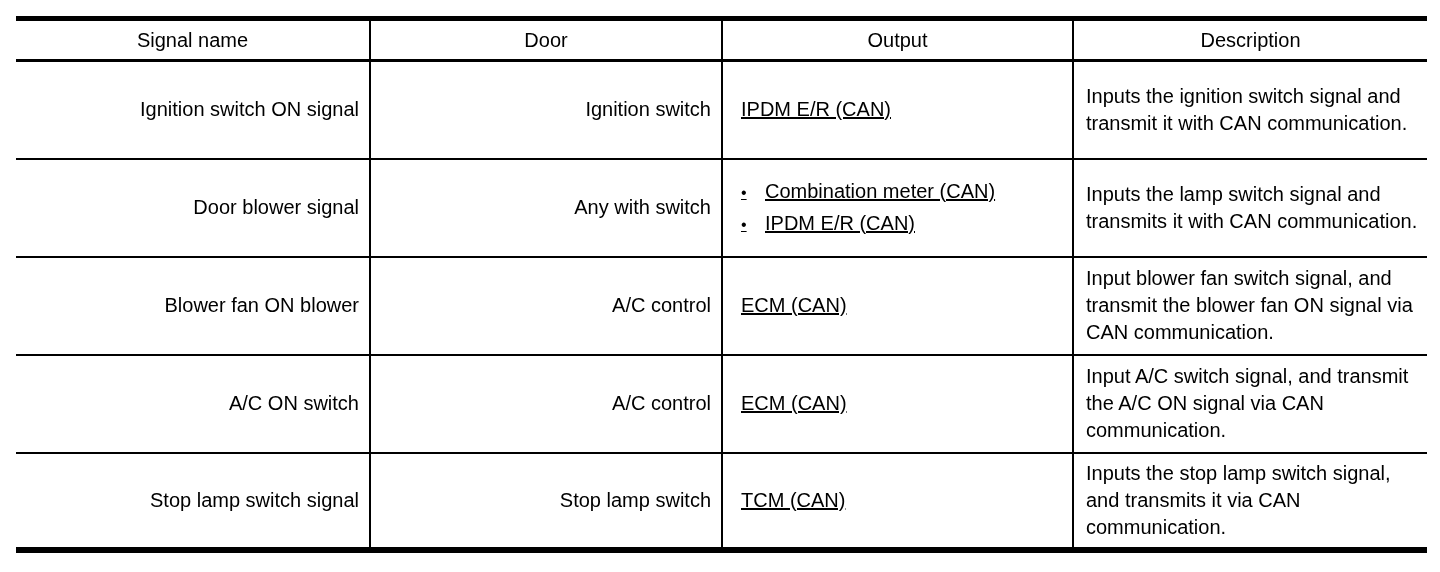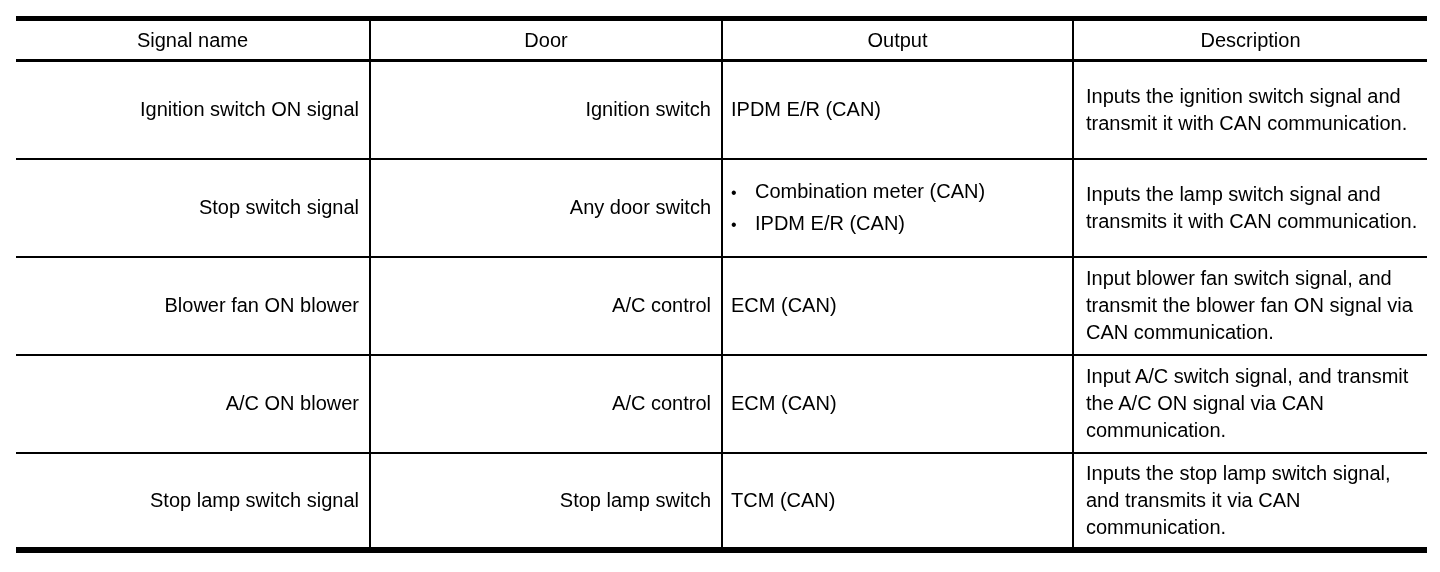--- a/index.html
+++ b/index.html
@@ -54,22 +54,23 @@
   tbody tr { height: 98px; }
   tbody tr:last-child { height: 92px; }
   tbody tr:last-child td { border-bottom: none; margin-top: 32px; }
 
   td.c-plain {
     padding-left: 18px;
     padding-right: 10px;
     text-align: right;
   }
   td.c-output {
-    padding-left: 8px;
+    padding-left: 18px;
     padding-right: 8px;
+    text-decoration: underline;
   }
   td.c-desc {
     padding: 6px 8px 6px 12px;
     line-height: 27px;
   }
   .bullet-line {
     display: flex;
     align-items: baseline;
     line-height: 30px;
   }
@@ -99,42 +100,42 @@
       </tr>
     </thead>
     <tbody>
       <tr>
         <td class="c-plain">Ignition switch ON signal</td>
         <td class="c-plain">Ignition switch</td>
         <td class="c-output">IPDM E/R (CAN)</td>
         <td class="c-desc">Inputs the ignition switch signal and transmit it with CAN communication.</td>
       </tr>
       <tr>
-        <td class="c-plain">Stop switch signal</td>
-        <td class="c-plain">Any door switch</td>
+        <td class="c-plain">Door blower signal</td>
+        <td class="c-plain">Any with switch</td>
         <td class="c-output">
           <div class="bullet-line">
             <span class="bullet">•</span>
             <span>Combination meter (CAN)</span>
           </div>
           <div class="bullet-line">
             <span class="bullet">•</span>
             <span>IPDM E/R (CAN)</span>
           </div>
         </td>
         <td class="c-desc">Inputs the lamp switch signal and transmits it with CAN communication.</td>
       </tr>
       <tr>
         <td class="c-plain">Blower fan ON blower</td>
         <td class="c-plain">A/C control</td>
         <td class="c-output">ECM (CAN)</td>
         <td class="c-desc">Input blower fan switch signal, and transmit the blower fan ON signal via CAN communication.</td>
       </tr>
       <tr>
-        <td class="c-plain">A/C ON blower</td>
+        <td class="c-plain">A/C ON switch</td>
         <td class="c-plain">A/C control</td>
         <td class="c-output">ECM (CAN)</td>
         <td class="c-desc">Input A/C switch signal, and transmit the A/C ON signal via CAN communication.</td>
       </tr>
       <tr>
         <td class="c-plain">Stop lamp switch signal</td>
         <td class="c-plain">Stop lamp switch</td>
         <td class="c-output">TCM (CAN)</td>
         <td class="c-desc">Inputs the stop lamp switch signal, and transmits it via CAN communication.</td>
       </tr>

